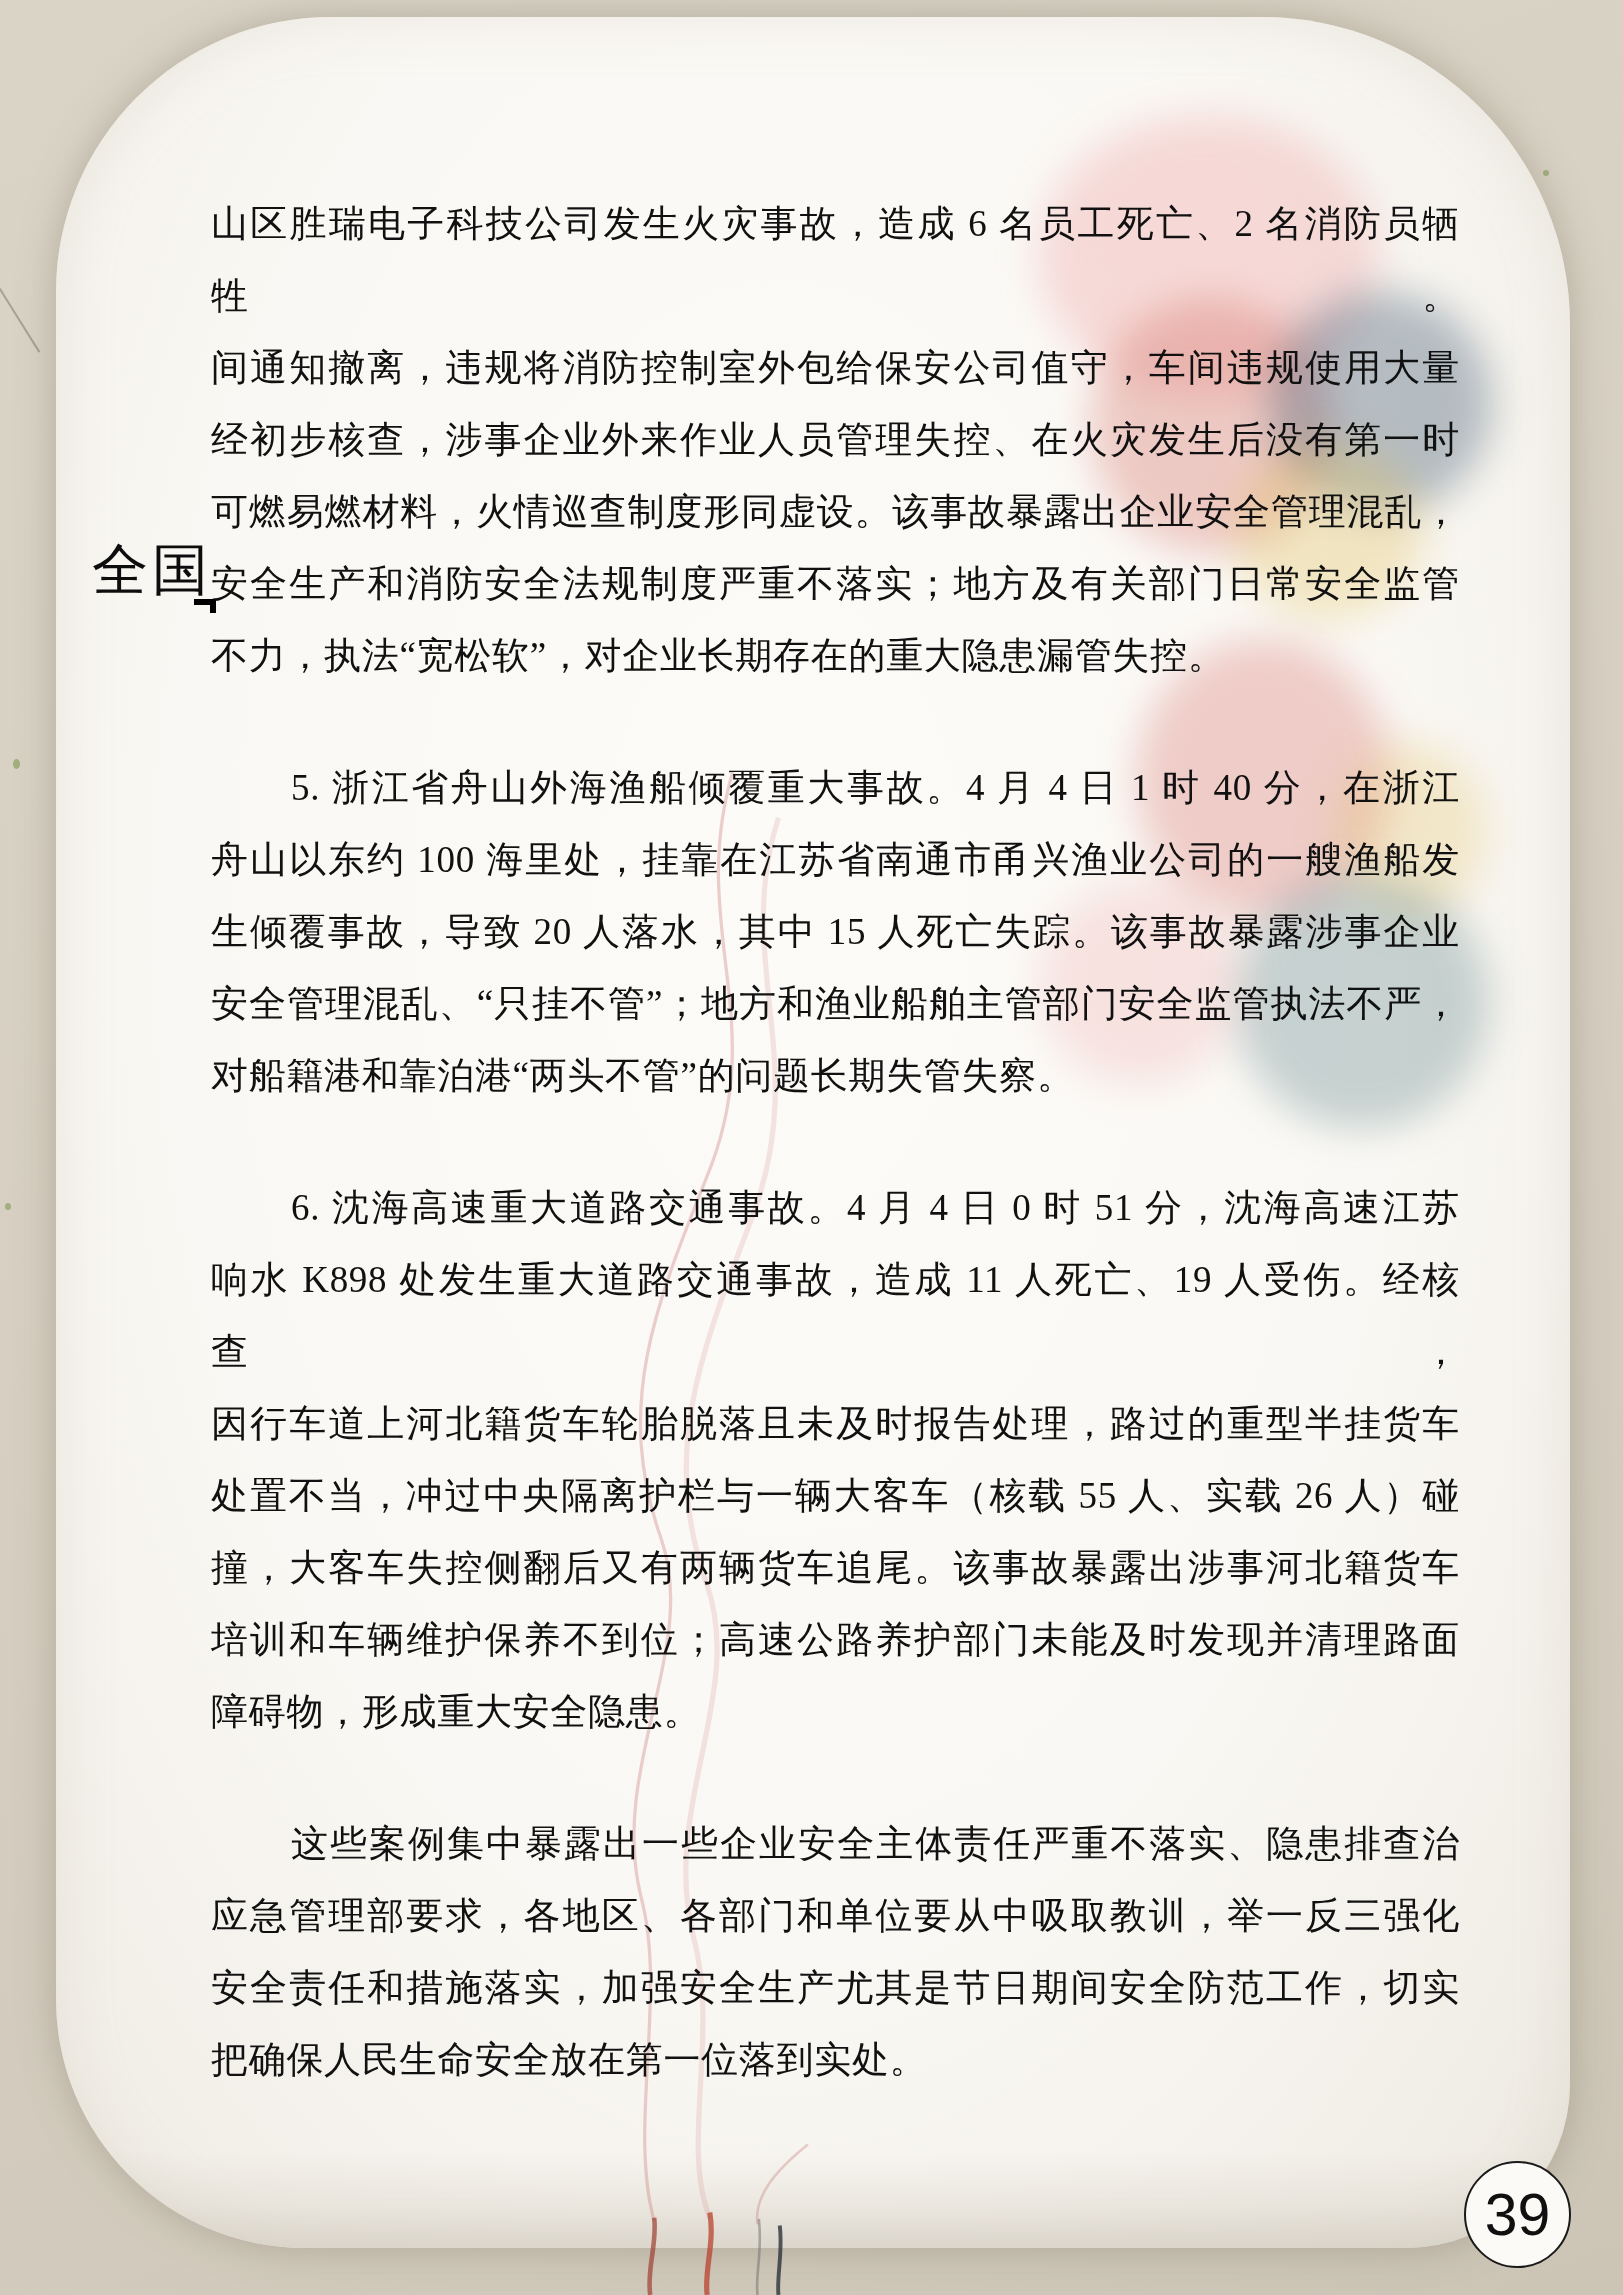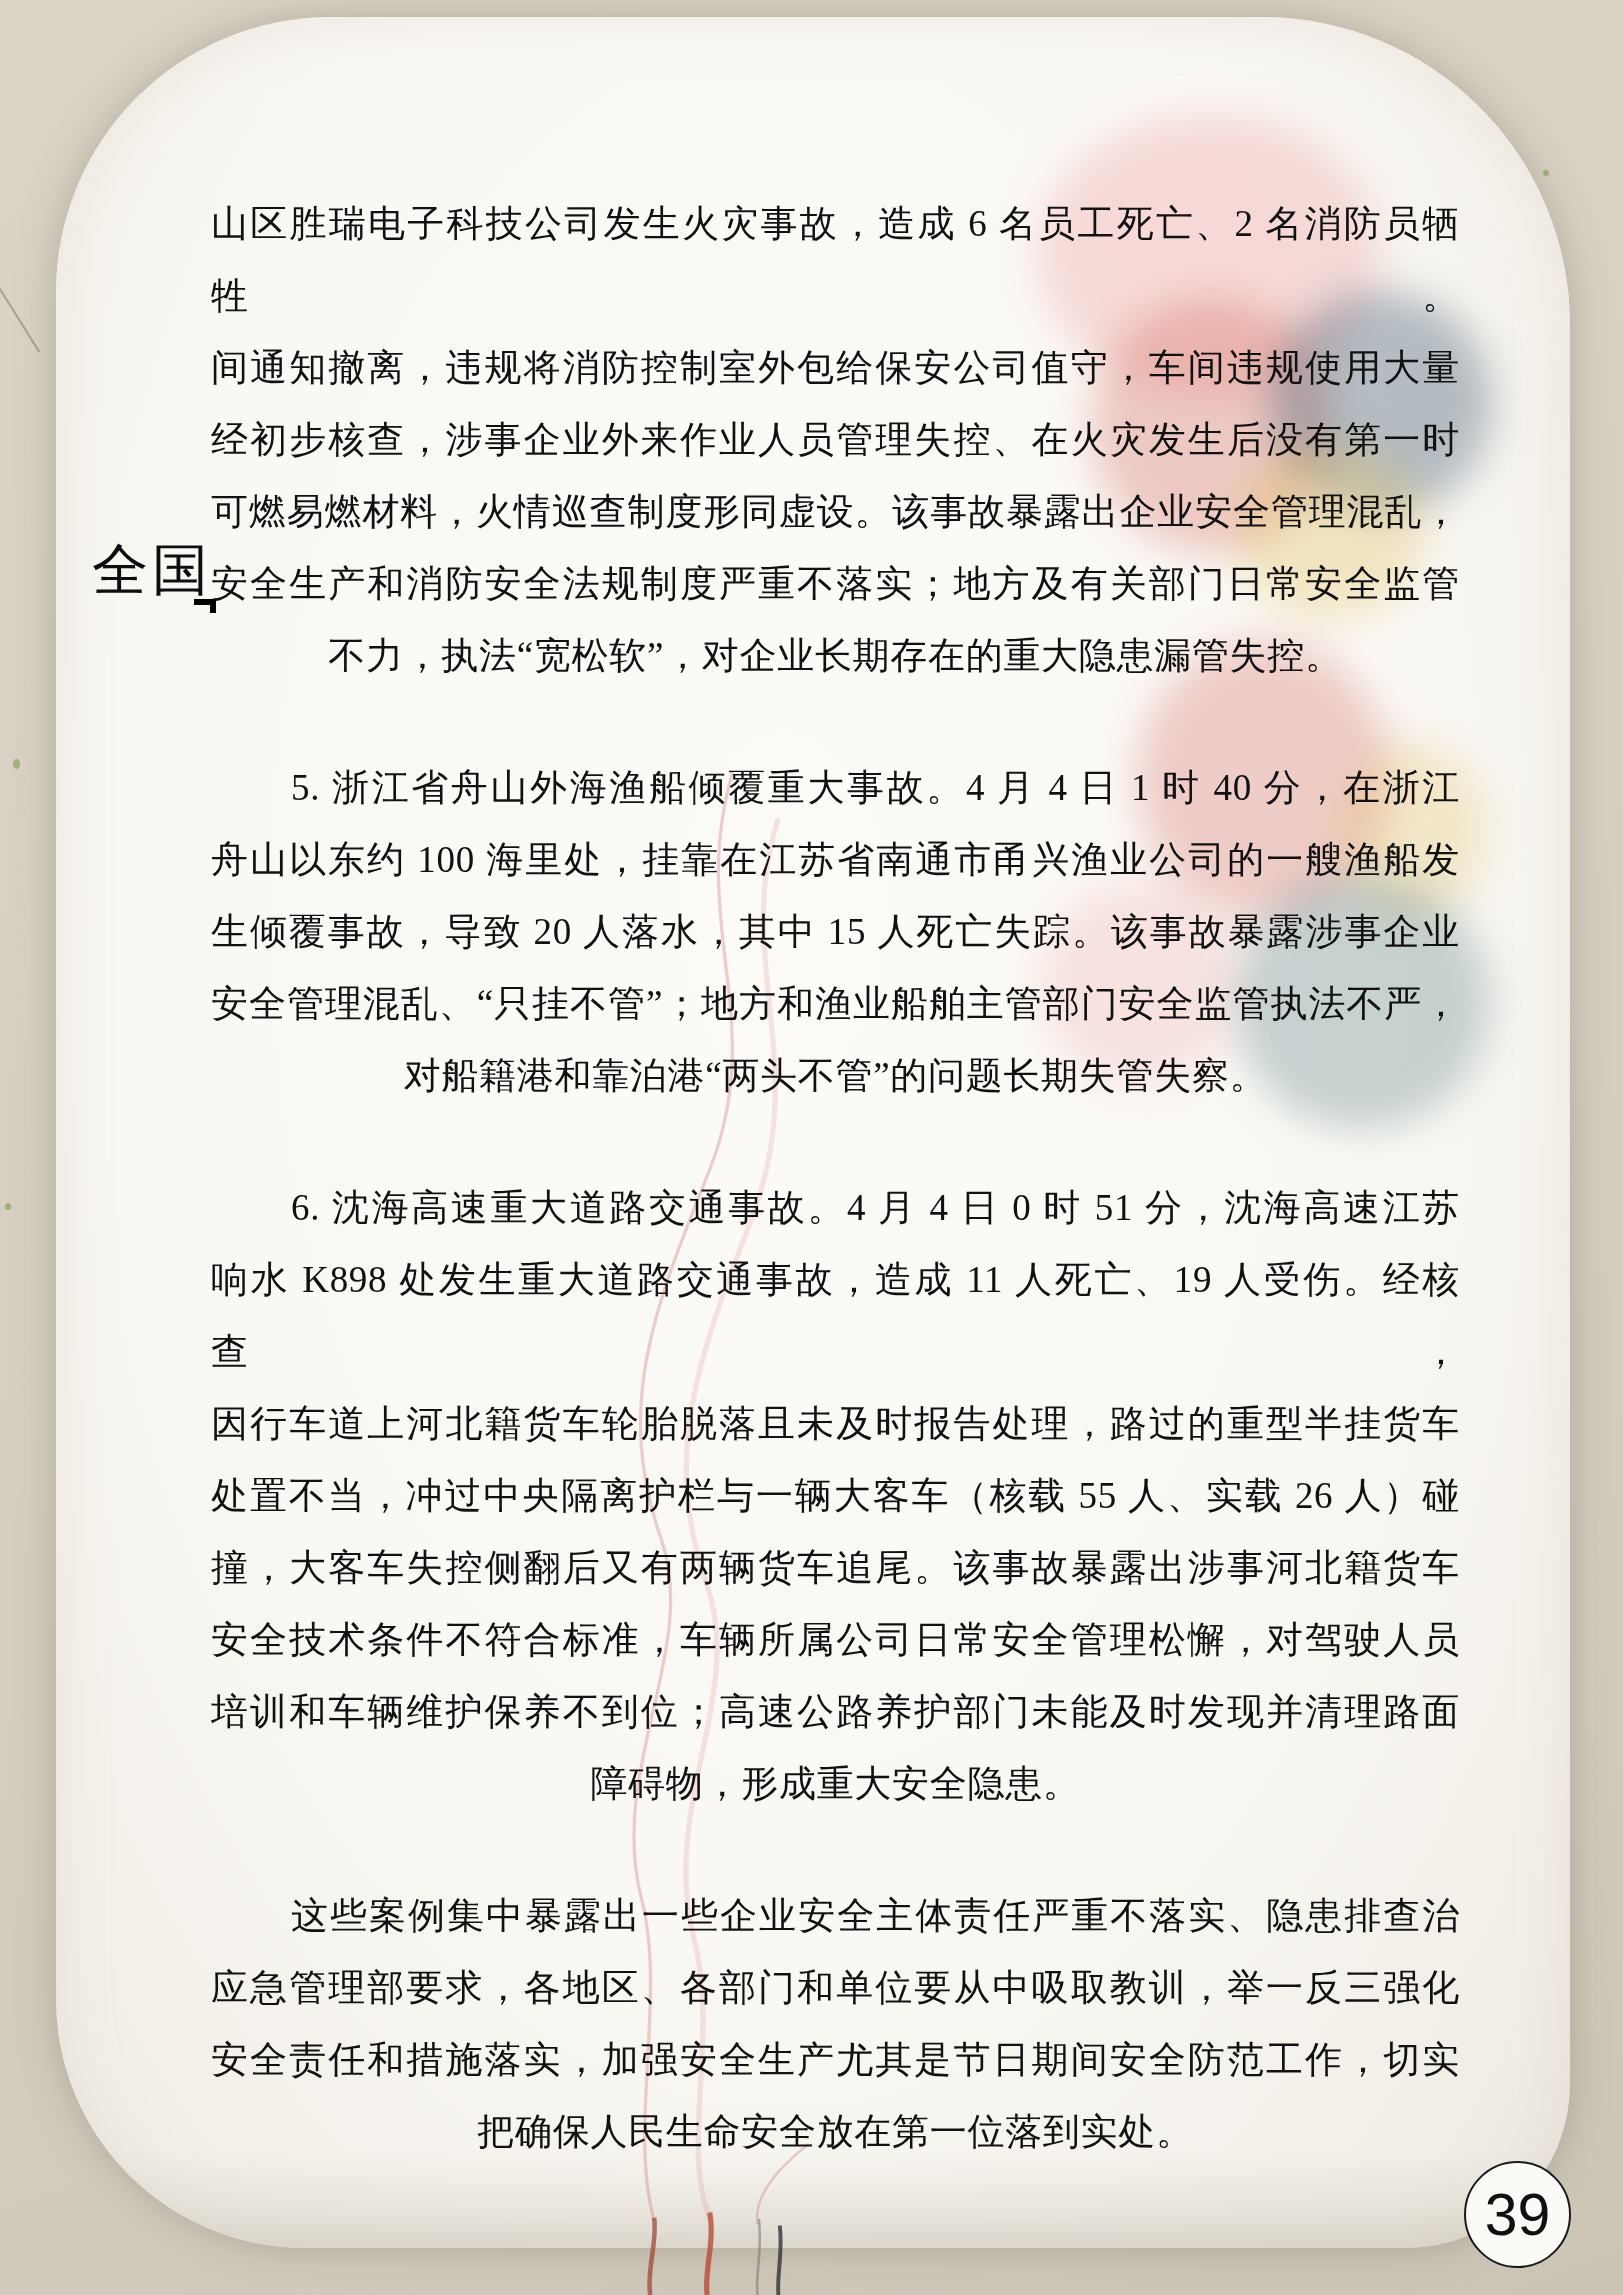--- a/index.html
+++ b/index.html
@@ -59,21 +59,21 @@
   #doc {
     position: absolute; left: 211px; top: 188px;
     width: 1249px;
     font-size: 37px;
     line-height: 72px;
     color: #111;
     letter-spacing: 0.7px;
   }
   .para { margin: 0 0 60px 0; }
   .para:last-child { margin-bottom: 0; }
-  .line { text-align: center; }
+  .line { text-align: left; }
   .line.fill { text-align: justify; text-align-last: justify; }
   .para.indent .line:first-child { padding-left: 80px; }
 
   
   .section-label {
     position: absolute; left: 92px; top: 541px;
     font-family: "Liberation Sans", "DejaVu Sans", sans-serif;
     font-size: 56px; line-height: 1.05;
     color: #0d0d0d;
     letter-spacing: 3.9px;
@@ -152,21 +152,20 @@
         <div class="line fill">生倾覆事故，导致 20 人落水，其中 15 人死亡失踪。该事故暴露涉事企业</div>
         <div class="line fill">安全管理混乱、“只挂不管”；地方和渔业船舶主管部门安全监管执法不严，</div>
         <div class="line">对船籍港和靠泊港“两头不管”的问题长期失管失察。</div>
       </div>
       <div class="para indent">
         <div class="line fill">6. 沈海高速重大道路交通事故。4 月 4 日 0 时 51 分，沈海高速江苏</div>
         <div class="line fill">响水 K898 处发生重大道路交通事故，造成 11 人死亡、19 人受伤。经核查，</div>
         <div class="line fill">因行车道上河北籍货车轮胎脱落且未及时报告处理，路过的重型半挂货车</div>
         <div class="line fill">处置不当，冲过中央隔离护栏与一辆大客车（核载 55 人、实载 26 人）碰</div>
         <div class="line fill">撞，大客车失控侧翻后又有两辆货车追尾。该事故暴露出涉事河北籍货车</div>
-        <div class="line fill">安全技术条件不符合标准，车辆所属公司日常安全管理松懈，对驾驶人员</div>
         <div class="line fill">培训和车辆维护保养不到位；高速公路养护部门未能及时发现并清理路面</div>
         <div class="line">障碍物，形成重大安全隐患。</div>
       </div>
       <div class="para indent">
         <div class="line fill">这些案例集中暴露出一些企业安全主体责任严重不落实、隐患排查治</div>
         <div class="line fill">应急管理部要求，各地区、各部门和单位要从中吸取教训，举一反三强化</div>
         <div class="line fill">安全责任和措施落实，加强安全生产尤其是节日期间安全防范工作，切实</div>
         <div class="line">把确保人民生命安全放在第一位落到实处。</div>
       </div>
     </div>

